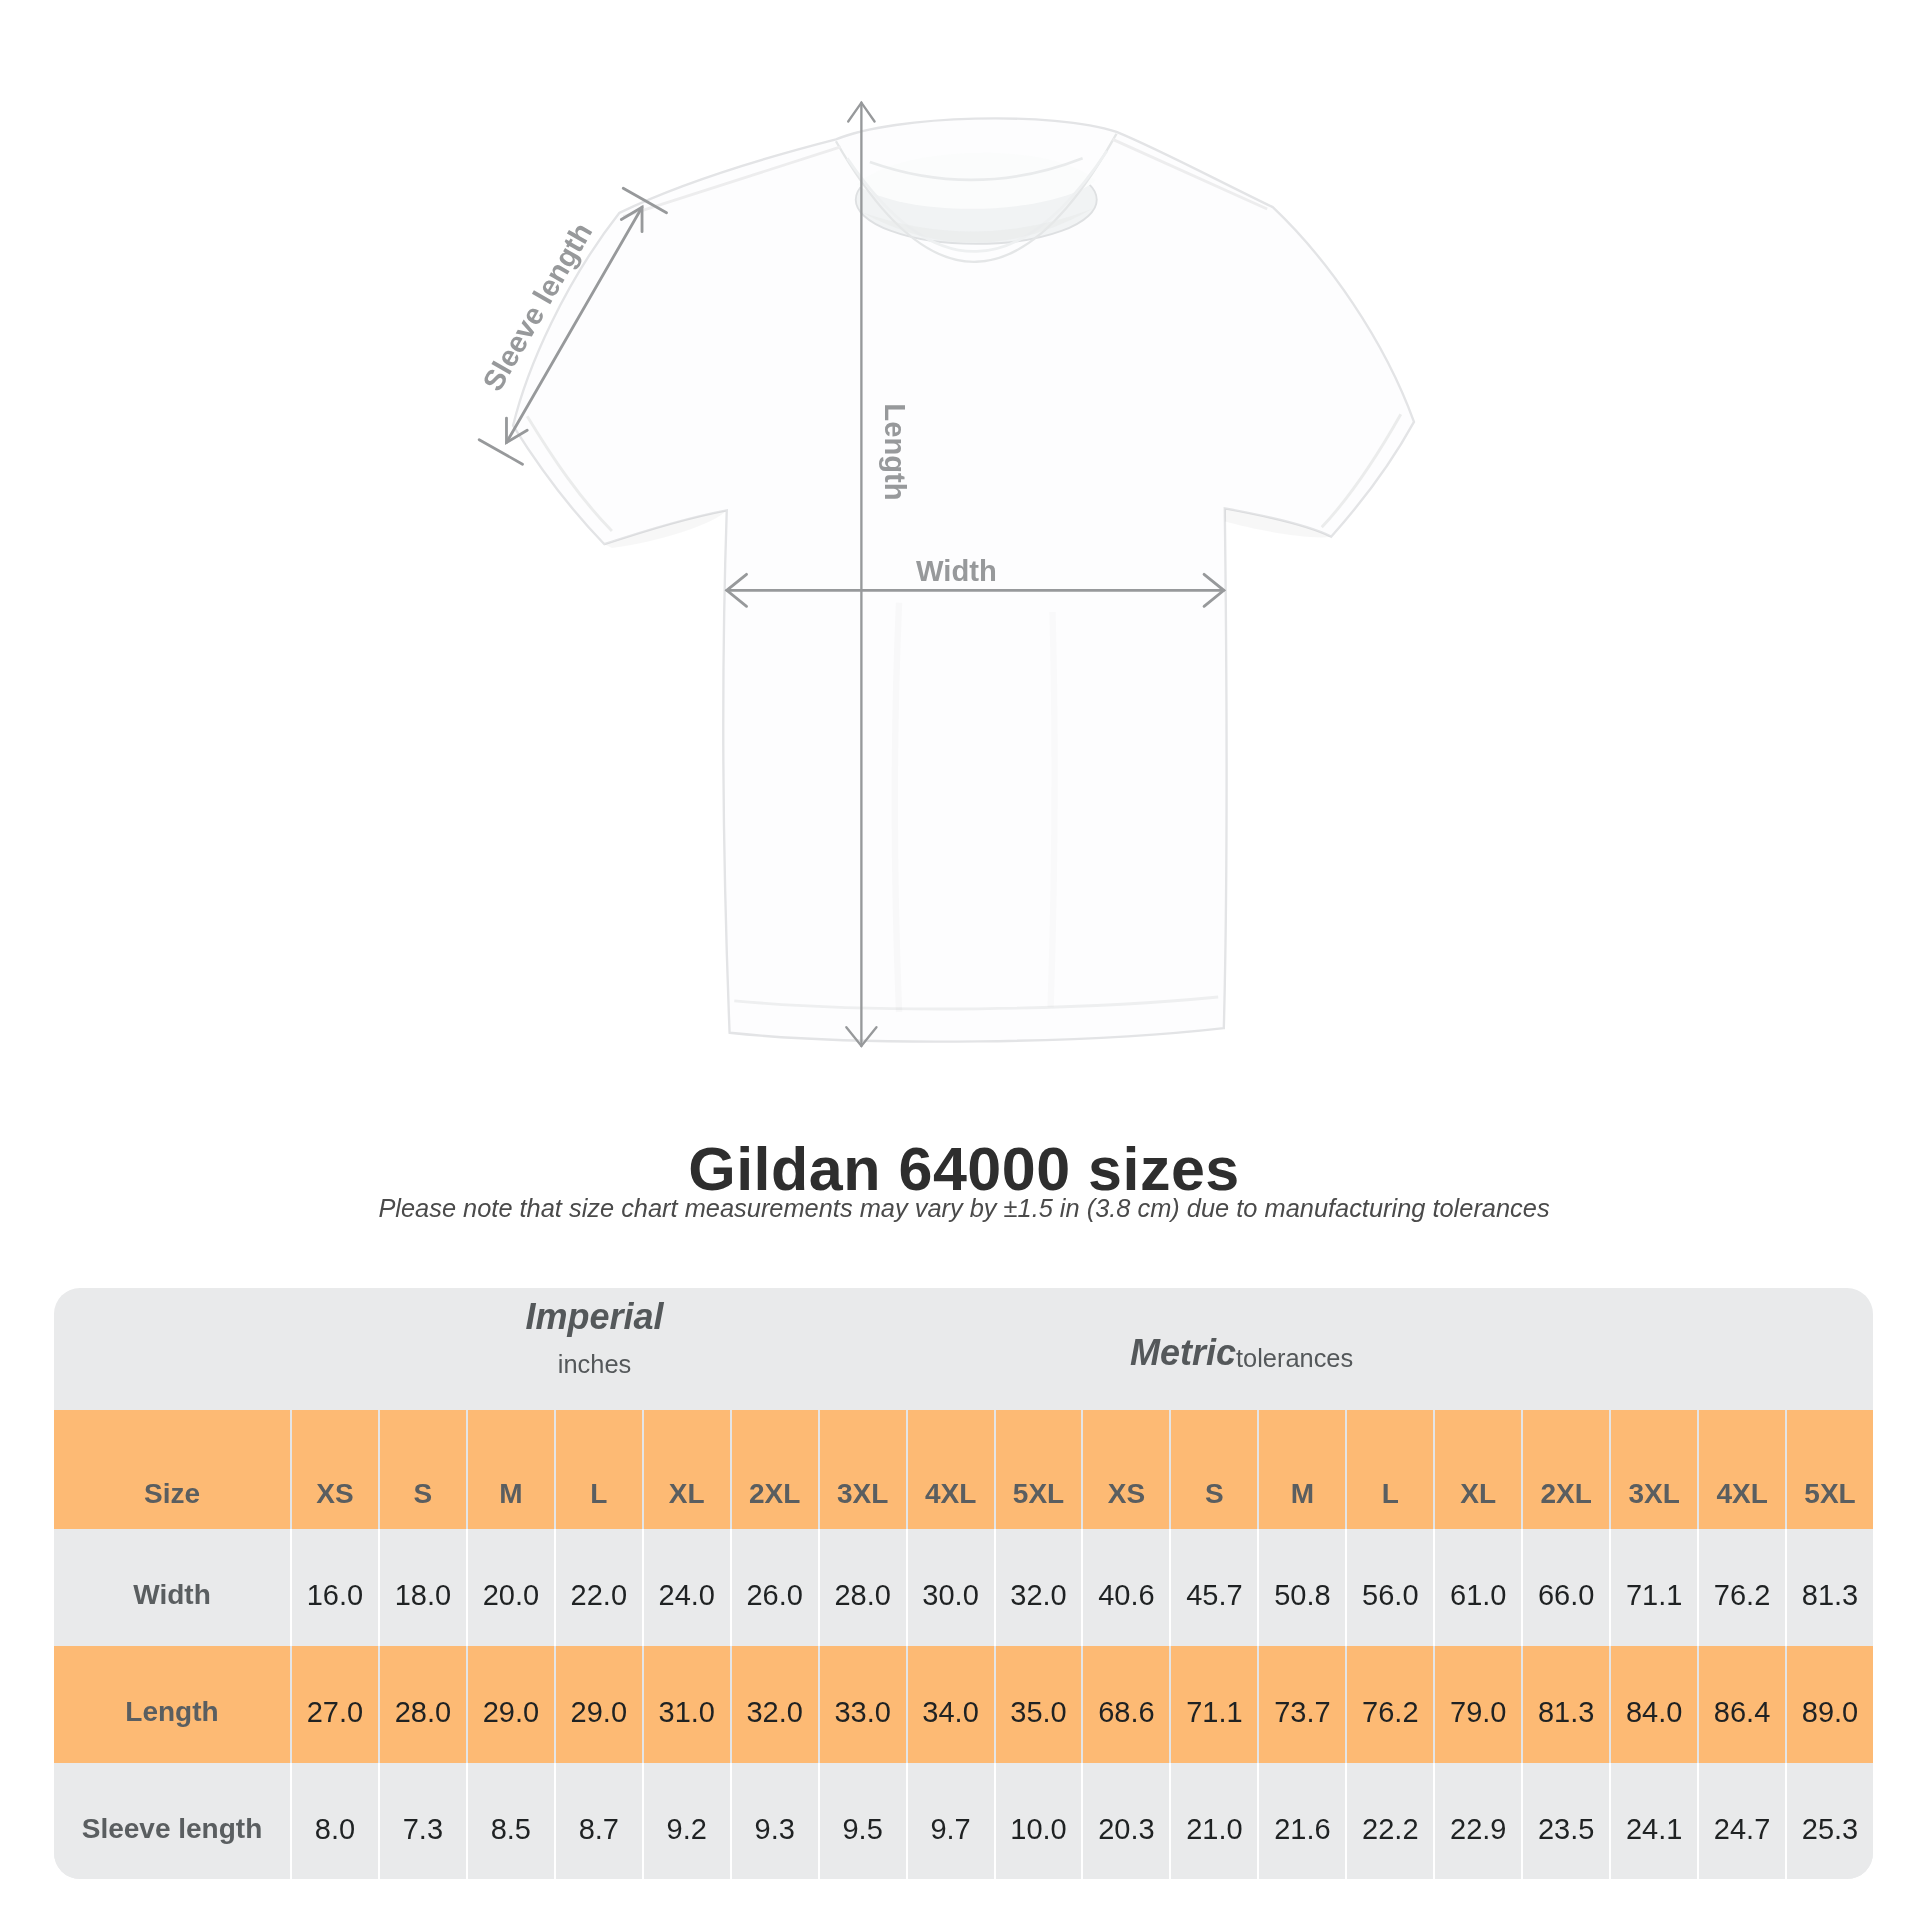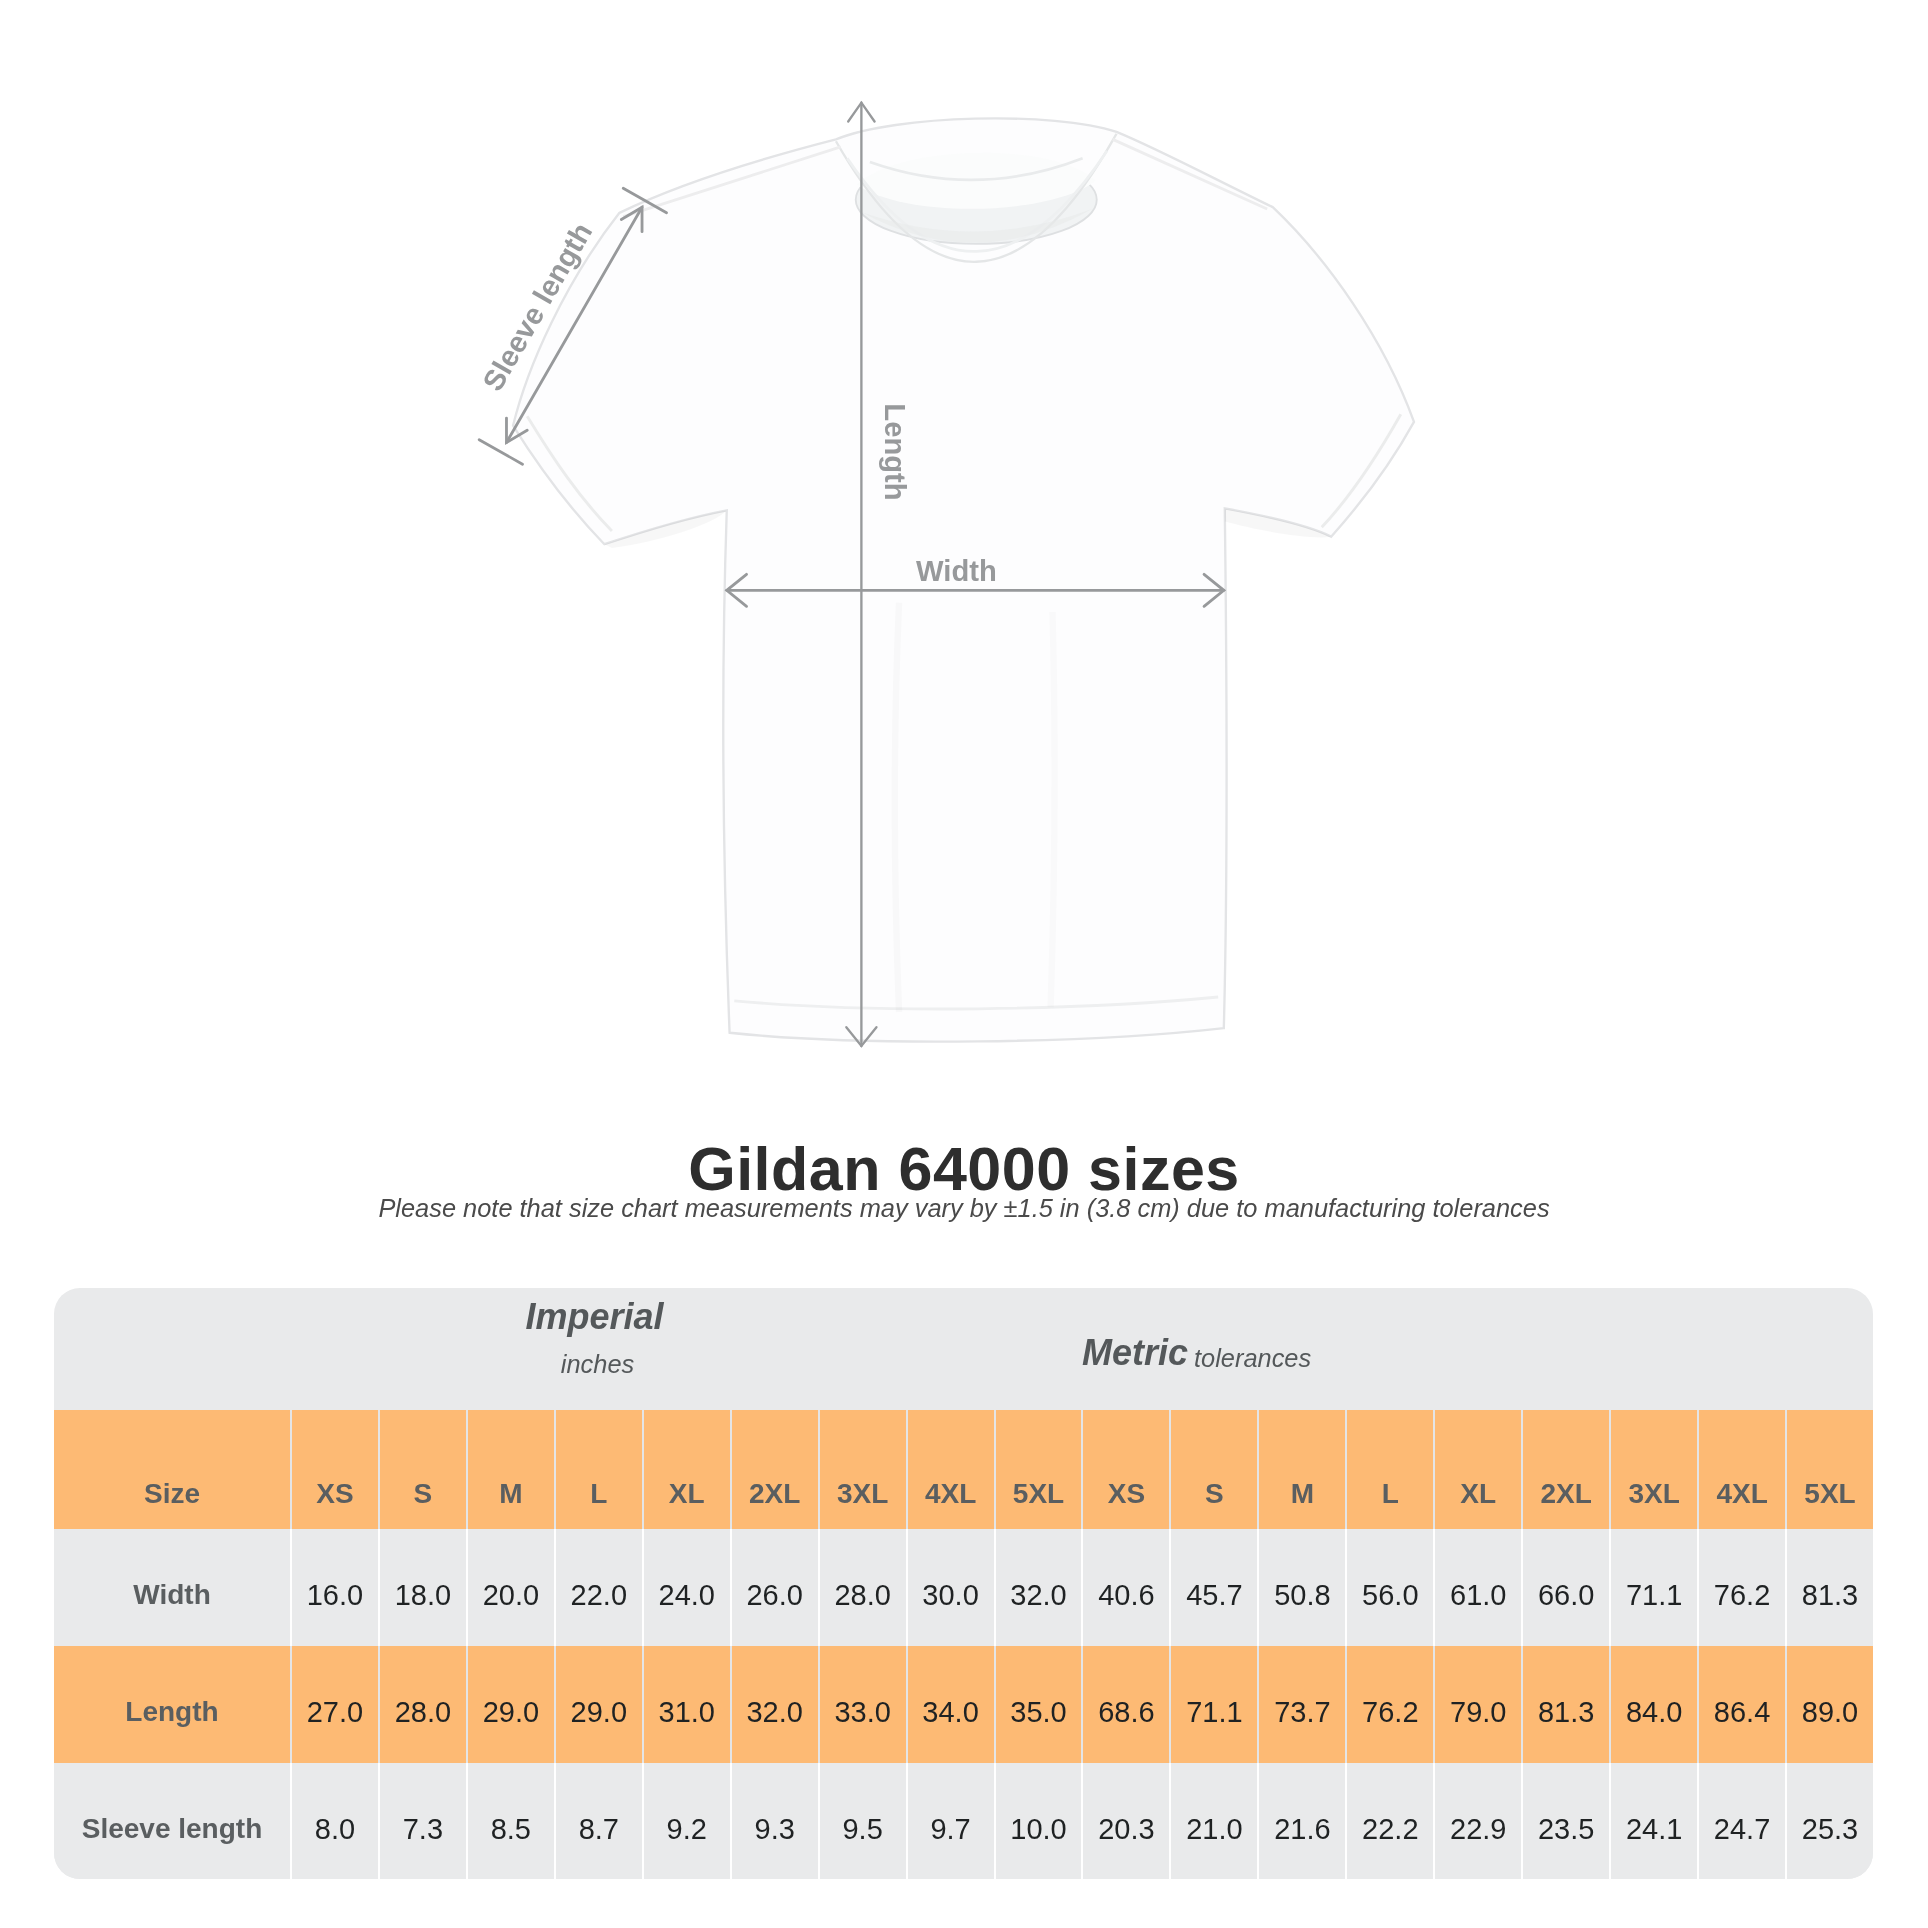--- a/index.html
+++ b/index.html
@@ -17,26 +17,26 @@
     font-size:61px; font-weight:bold; color:#2e2e2e; letter-spacing:0.5px;
   }
   .subtitle {
     position:absolute; left:0; top:1194px; width:1928px; text-align:center;
     font-size:25.4px; font-style:italic; color:#4a4a4a;
   }
   .size-table {
     position:absolute; left:54px; top:1288px; width:1819px; height:591px;
     background:#e9eaeb; border-radius:26px; overflow:hidden;
   }
-  .thead { display:flex; height:122px; }
+  .thead { display:flex; height:122px;gap:48px; }
   .th-left { width:1028px; box-sizing:border-box; padding-left:53px; padding-top:7.5px;
              display:flex; flex-direction:column; align-items:center; }
   .th-right { flex:1; padding-top:7.5px; display:flex; align-items:center; }
   .th-title { font-size:36px; font-weight:bold; font-style:italic; color:#54585a; }
-  .th-unit  { margin-top:12.2px; font-size:25.4px; font-style:italic; color:#54585a;margin-left:6px; }
+  .th-unit  { margin-top:12.2px; font-size:25.4px; color:#54585a; }
   .row { display:grid; grid-template-columns:236px repeat(18, 1fr); }
   .row-size { height:119px; }
   .row-data { height:117px; }
   .row-white { background:#fdba74; }
   .row-gray  { background:#e9eaeb; }
   .cell {
     display:flex; align-items:center; justify-content:center;
     box-sizing:border-box; padding-top:15px;
     font-size:29px; color:#1f2223;
   }

